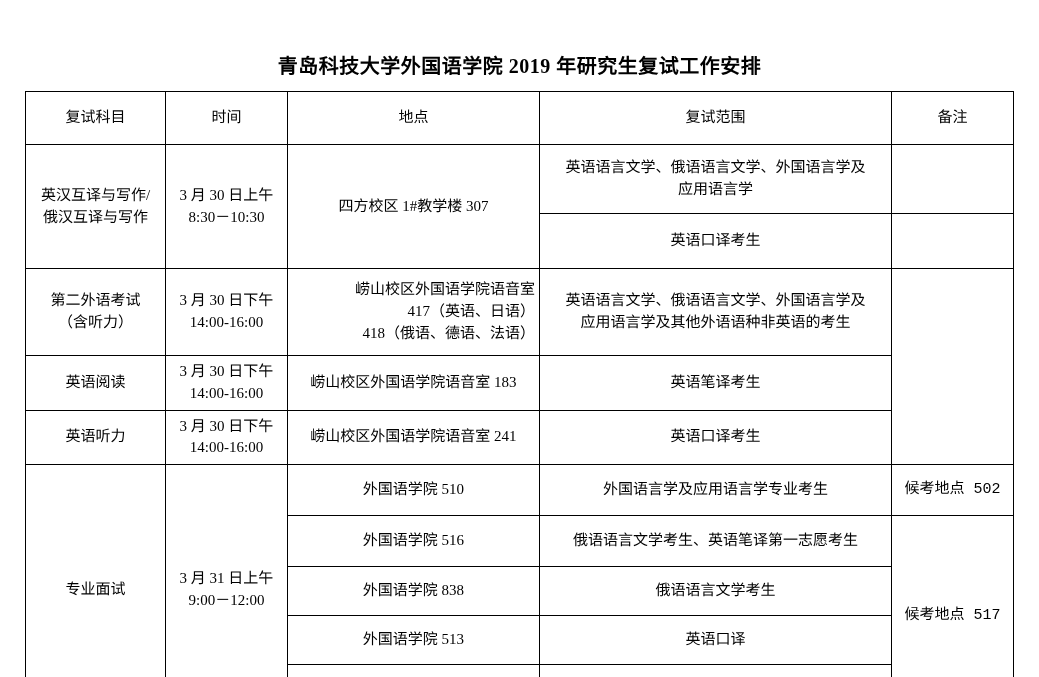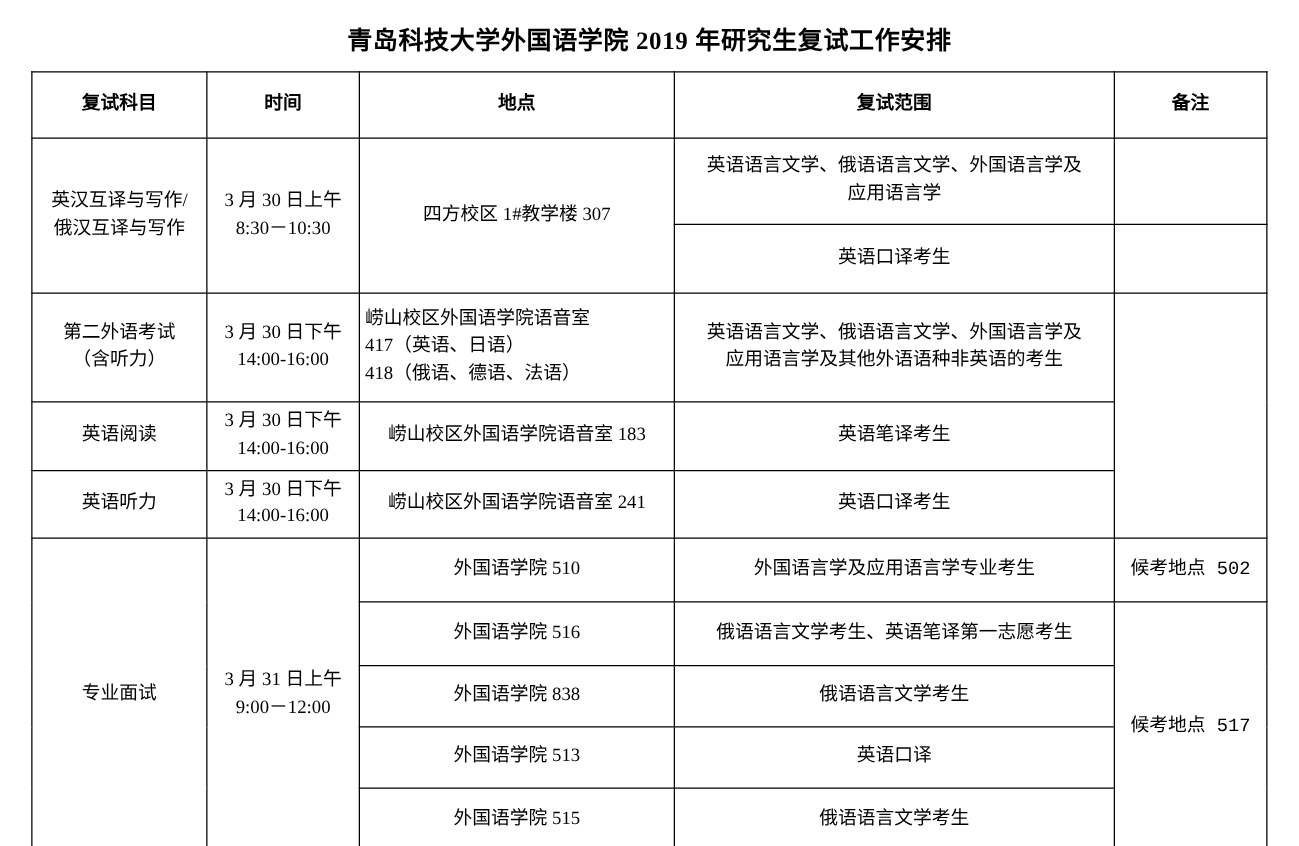--- a/index.html
+++ b/index.html
@@ -21,40 +21,40 @@
     position: relative;
     box-sizing: border-box;
   }
   .doc-title {
     text-align: center;
     font-size: 20px;
     font-weight: bold;
     padding-top: 16px;
     padding-bottom: 12px;
     letter-spacing: 0.5px;
+    margin-top: 34px;
   }
   table.sched {
     border-collapse: collapse;
     margin: 0 auto;
     width: 988px;
     table-layout: fixed;
   }
   table.sched td {
     border: 1px solid #000000;
     font-size: 15px;
     text-align: center;
     vertical-align: middle;
     padding: 5px 4px;
     line-height: 1.45;
     word-break: break-all;
   }
   td.head {
     height: 42px;
     font-size: 16px;
-    font-weight: bold;
   }
   .c1 { width: 140px; }
   .c2 { width: 122px; }
   .c3 { width: 252px; }
   .c4 { width: 352px; }
   .c5 { width: 122px; }
   .nowrap { white-space: nowrap; font-family: Liberation Mono, monospace; }
 </style>
 </head>
 <body>
@@ -89,21 +89,21 @@
       </tr>
 
       <tr>
         <td style="height:44px">英语口译考生</td>
         <td></td>
       </tr>
 
       <tr>
         <td>第二外语考试<br>（含听力）</td>
         <td>3 月 30 日下午<br>14:00-16:00</td>
-        <td style="height:76px;text-align:left">崂山校区外国语学院语音室<br>417（英语、日语）<br>418（俄语、德语、法语）</td>
+        <td style="height:76px;text-align:right">崂山校区外国语学院语音室<br>417（英语、日语）<br>418（俄语、德语、法语）</td>
         <td>英语语言文学、俄语语言文学、外国语言学及<br>应用语言学及其他外语语种非英语的考生</td>
         <td rowspan="3"></td>
       </tr>
 
       <tr>
         <td style="height:42px">英语阅读</td>
         <td>3 月 30 日下午<br>14:00-16:00</td>
         <td>崂山校区外国语学院语音室 183</td>
         <td>英语笔译考生</td>
       </tr>

